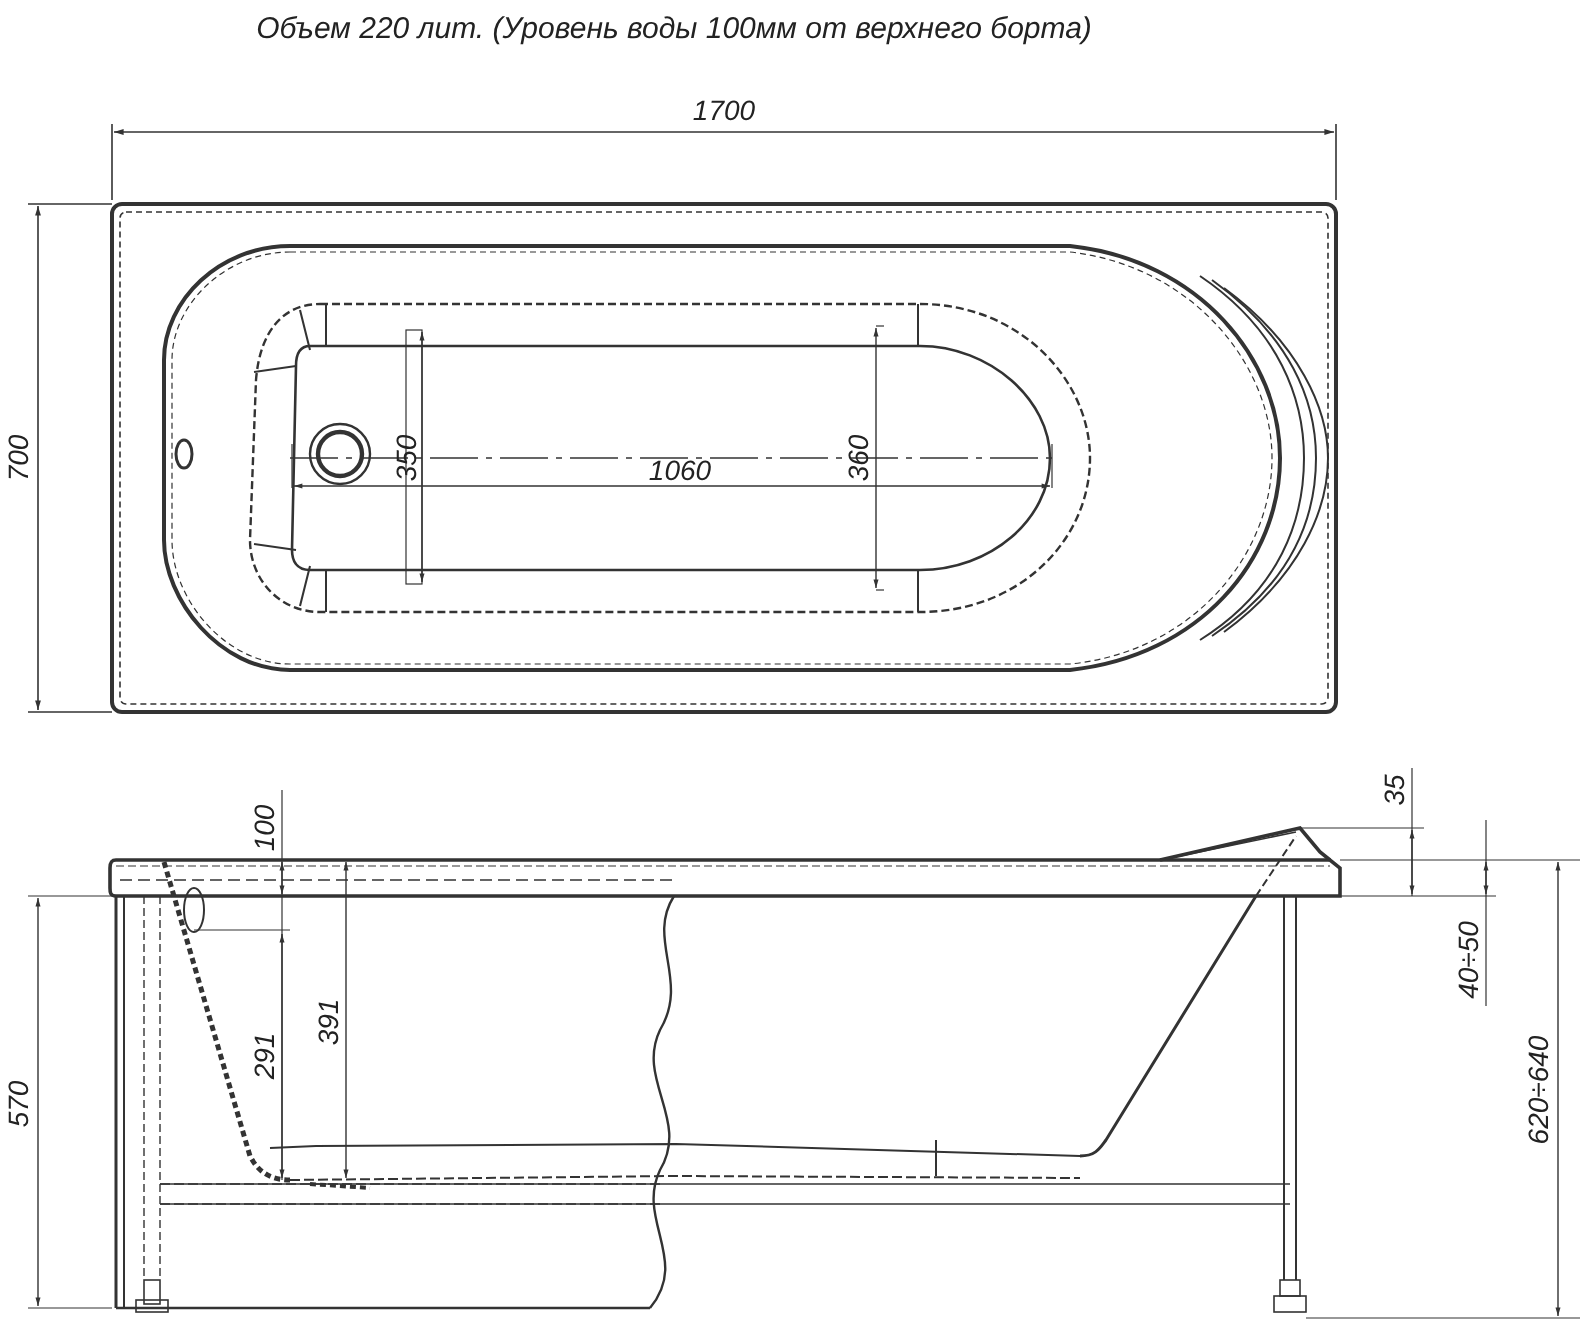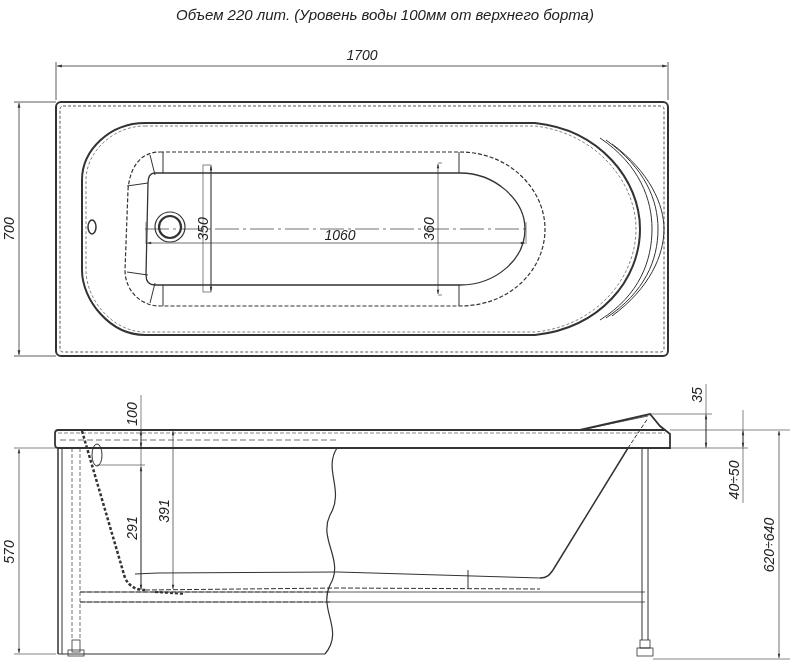--- a/index.html
+++ b/index.html
@@ -1,17 +1,17 @@
 <!DOCTYPE html>
 <html><head>
 <meta charset="utf-8">
 <style>
   html, body { margin: 0; padding: 0; background: #ffffff; }
   body { width: 790px; height: 668px; position: relative; overflow: hidden; font-family: "Liberation Sans", sans-serif; }
-  .title { position: absolute; left: 0; top: 6px; width: 674px; text-align: center; font-size: 15px; font-style: italic; color: #222; padding-left: 48px; }
+  .title { position: absolute; left: 0; top: 6px; width: 674px; text-align: center; font-size: 15px; font-style: italic; color: #222; }
   svg { position: absolute; left: 0; top: 0; }
   .dim { font-family: "Liberation Sans", sans-serif; font-style: italic; font-size: 14px; fill: #222; }
 </style>
 </head>
 <body>
 
 <div class="title">Объем 220 лит. (Уровень воды 100мм от верхнего борта)</div>
 
 <svg width="790" height="668" viewBox="0 0 790 668">
   <defs>

